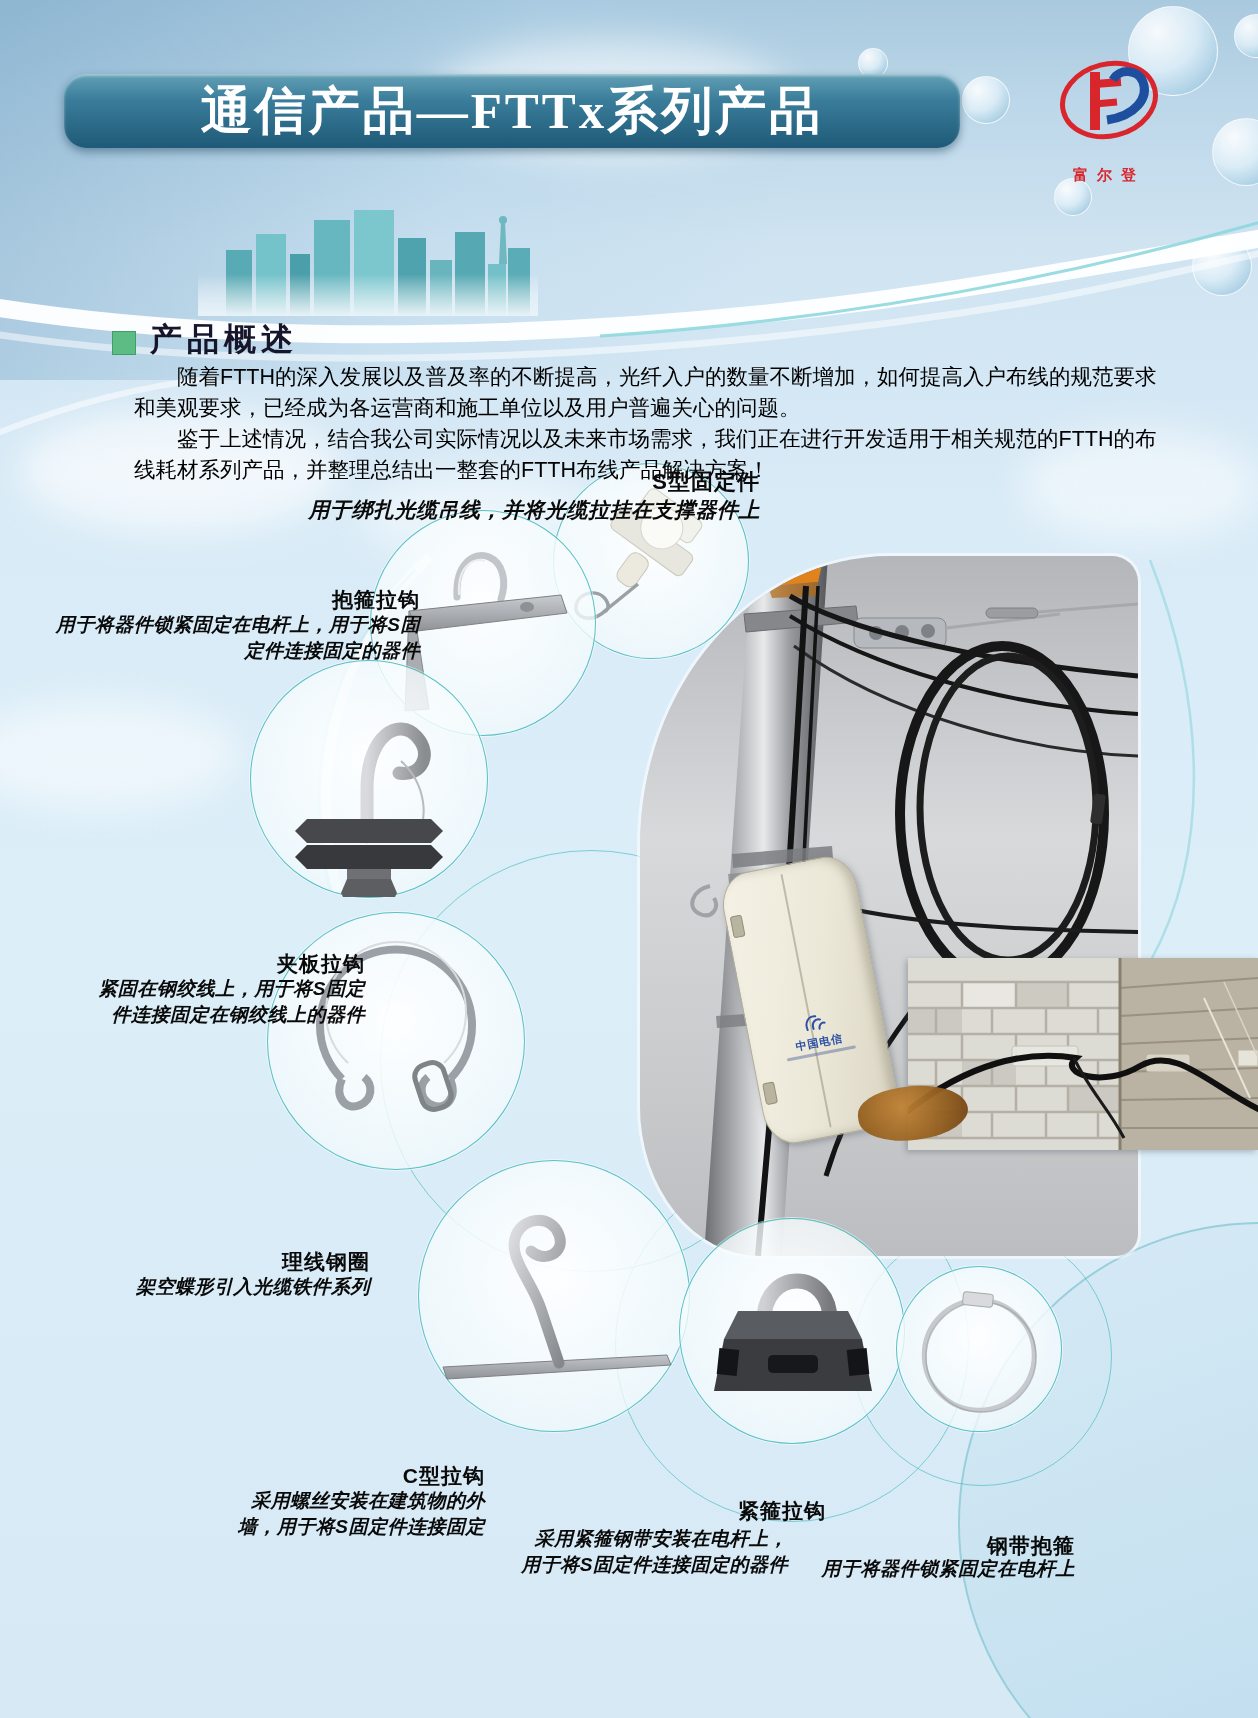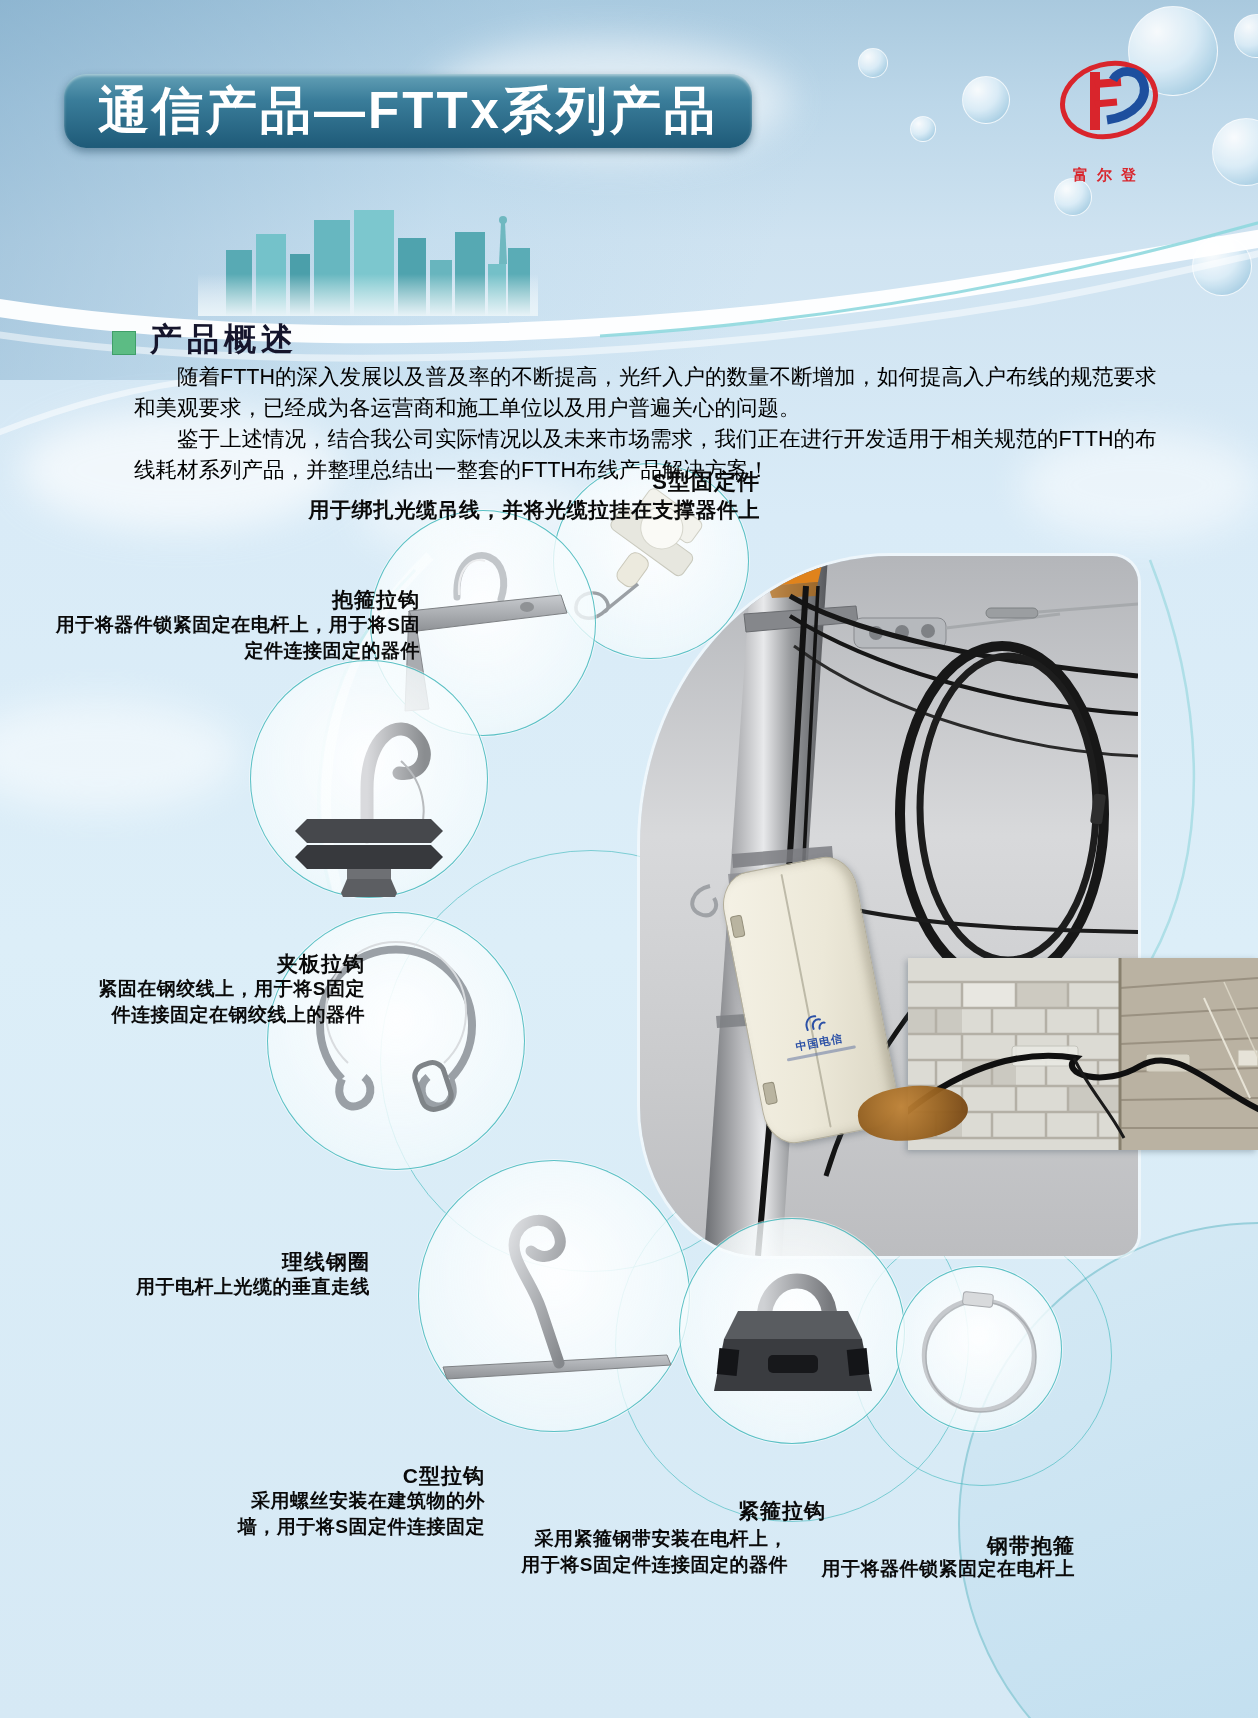--- a/index.html
+++ b/index.html
@@ -9,25 +9,25 @@
     background:linear-gradient(180deg,#a9c9de 0%,#bcd7e9 6%,#cfe3f1 14%,#d9ebf7 30%,#dceef8 55%,#d6e9f5 100%);
   }
   .abs{position:absolute;}
   
   .top-wash{left:0;top:0;width:1258px;height:380px;
     background:linear-gradient(115deg,rgba(120,166,198,.55),rgba(170,207,231,.25) 38%,rgba(220,238,248,0) 62%);}
   .cloud{border-radius:50%;background:#ffffff;filter:blur(18px);}
   .bubble{border-radius:50%;border:1px solid rgba(255,255,255,.85);
     background:radial-gradient(circle at 32% 28%,#ffffff,#ddeef8 45%,#a9cfe4 78%,#8fc0da);opacity:.9;}
   .title-bar{
-    left:64px;top:74px;width:688px;height:74px;border-radius:22px;
+    left:64px;top:74px;width:896px;height:74px;border-radius:22px;
     background:linear-gradient(180deg,#63a0b6 0%,#3a7d9a 35%,#1e5a78 100%);
     box-shadow:0 4px 8px rgba(20,60,85,.45), inset 0 2px 3px rgba(255,255,255,.45);
     display:flex;align-items:center;justify-content:center;
-    color:#ffffff;font-size:51px;font-weight:bold;letter-spacing:3px;}
+    color:#ffffff;font-size:51px;font-weight:bold;letter-spacing:3px;font-family:Liberation Serif, serif;}
   .subtitle-pill{
     left:302px;top:146px;width:516px;height:50px;border-radius:28px;
     background:#ffffff;border:3px solid #49758b;
     box-shadow:0 4px 7px rgba(40,80,105,.35);
     display:flex;align-items:center;justify-content:center;
     color:#ee8000;font-size:29px;font-weight:bold;letter-spacing:2px;}
   .logo{left:1044px;top:58px;width:130px;height:110px;text-align:center;}
   .logo-text{margin-top:18px;color:#d9252c;font-size:15px;font-weight:bold;letter-spacing:9px;}
   
   .bullet{left:112px;top:331px;width:22px;height:22px;background:#5cbc84;border:1px solid #3f9f68;}
@@ -37,21 +37,21 @@
   .body-text p{margin:0;text-indent:2em;}
   
   .pcircle{border-radius:50%;border:1.6px solid rgba(63,182,186,.85);
     background:radial-gradient(circle at 50% 42%,rgba(255,255,255,.95),rgba(244,251,253,.75) 70%,rgba(230,245,249,.55));
     box-shadow:0 0 0 1px rgba(255,255,255,.5);}
   .pcircle svg{width:100%;height:100%;display:block;}
   .oring{border-radius:50%;border:1.6px solid rgba(58,184,186,.6);}
   .bigdisc{border-radius:50%;background:linear-gradient(160deg,#d6eaf5,#bddcee);border:2px solid #98cfdb;}
   
   .p-name{font-size:21px;font-weight:bold;color:#0a0a0a;letter-spacing:1px;}
-  .p-desc{font-size:19px;font-weight:600;color:#0a0a0a;line-height:1.38;letter-spacing:.5px;}
+  .p-desc{font-size:19px;font-weight:600;color:#0a0a0a;line-height:1.38;letter-spacing:.5px;font-style:italic;}
   .tr{text-align:right;}
   
   .pole-photo{left:640px;top:556px;width:498px;height:700px;overflow:hidden;
     border-radius:250px 26px 22px 120px / 290px 26px 22px 150px;
     box-shadow:0 0 0 3px rgba(255,255,255,.55);}
   .pole-photo svg{width:100%;height:100%;display:block;}
   .wall-photo{left:908px;top:958px;width:350px;height:192px;overflow:hidden;box-shadow:-2px 2px 6px rgba(60,80,95,.35);}
   .wall-photo svg{width:100%;height:100%;display:block;}
   .telecom-box{left:742px;top:862px;width:134px;height:274px;transform:rotate(-11deg);
     border-radius:30px/36px;background:linear-gradient(105deg,#f5f2e6 0%,#ece8d8 55%,#d9d4c2 100%);
@@ -344,21 +344,21 @@
   <div class="abs p-name tr" style="left:460px;top:467px;width:300px;z-index:5;font-size:22px;">S型固定件</div>
   <div class="abs p-desc tr" style="left:205px;top:496px;width:555px;z-index:5;font-size:21px;">用于绑扎光缆吊线，并将光缆拉挂在支撑器件上</div>
 
   <div class="abs p-name tr" style="left:150px;top:586px;width:270px;z-index:5;">抱箍拉钩</div>
   <div class="abs p-desc tr" style="left:40px;top:612px;width:380px;z-index:5;">用于将器件锁紧固定在电杆上，用于将S固定件连接固定的器件</div>
 
   <div class="abs p-name tr" style="left:120px;top:950px;width:245px;z-index:5;">夹板拉钩</div>
   <div class="abs p-desc tr" style="left:95px;top:976px;width:270px;z-index:5;">紧固在钢绞线上，用于将S固定件连接固定在钢绞线上的器件</div>
 
   <div class="abs p-name tr" style="left:155px;top:1248px;width:215px;z-index:5;">理线钢圈</div>
-  <div class="abs p-desc tr" style="left:120px;top:1274px;width:250px;z-index:5;">用于电杆上光缆的垂直走线</div>
+  <div class="abs p-desc tr" style="left:120px;top:1274px;width:250px;z-index:5;">架空蝶形引入光缆铁件系列</div>
 
   <div class="abs p-name tr" style="left:285px;top:1462px;width:200px;z-index:5;">C型拉钩</div>
   <div class="abs p-desc tr" style="left:213px;top:1488px;width:272px;z-index:5;">采用螺丝安装在建筑物的外墙，用于将S固定件连接固定</div>
 
   <div class="abs p-name tr" style="left:636px;top:1497px;width:190px;z-index:5;">紧箍拉钩</div>
   <div class="abs p-desc tr" style="left:520px;top:1526px;width:268px;z-index:5;">采用紧箍钢带安装在电杆上，用于将S固定件连接固定的器件</div>
 
   <div class="abs p-name tr" style="left:880px;top:1532px;width:195px;z-index:5;">钢带抱箍</div>
   <div class="abs p-desc tr" style="left:815px;top:1556px;width:260px;z-index:5;">用于将器件锁紧固定在电杆上</div>
 

